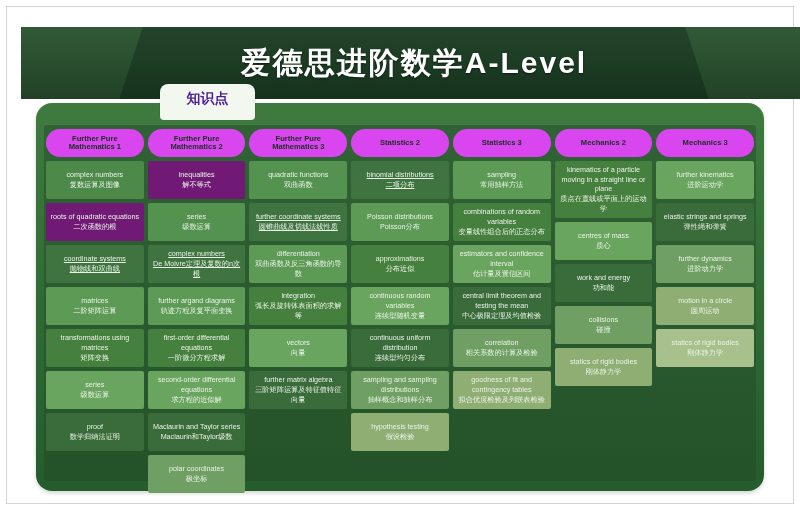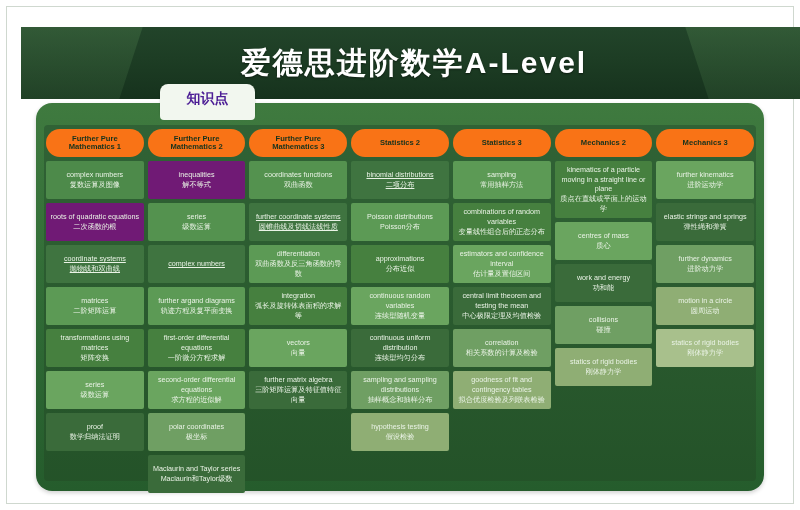--- a/index.html
+++ b/index.html
@@ -63,21 +63,21 @@
     background:#f2f7ef;border-radius:0 0 4px 4px;
   }
 
   
   .grid{
     position:absolute;left:46px;top:129px;width:708px;
     display:flex;gap:4px;
   }
   .col{flex:1 1 0;display:flex;flex-direction:column;gap:4px;min-width:0;}
   .col-head{
-    height:28px;background:#f97316;border-radius:14px;
+    height:28px;background:#d946ef;border-radius:14px;
     display:flex;align-items:center;justify-content:center;
     text-align:center;line-height:1.05;
     font-size:7.6px;font-weight:bold;color:#16321d;padding:0 18px;
   }
   .cell{
     border-radius:2px;
     padding:4px 3px;
     text-align:center;
     color:#eaf3e6;
     font-size:7.2px;
@@ -157,46 +157,47 @@
         <div class="cell t2">
           <span class="en">inequalities</span>
           <span class="zh">解不等式</span>
         </div>
         <div class="cell t3">
           <span class="en">series</span>
           <span class="zh">级数运算</span>
         </div>
         <div class="cell t4">
           <span class="en">complex numbers</span>
+          <span class="zh">De Moivre定理及复数的n次根</span>
         </div>
         <div class="cell t5">
           <span class="en">further argand diagrams</span>
           <span class="zh">轨迹方程及复平面变换</span>
         </div>
         <div class="cell t6">
           <span class="en">first-order differential equations</span>
           <span class="zh">一阶微分方程求解</span>
         </div>
         <div class="cell t7">
           <span class="en">second-order differential equations</span>
           <span class="zh">求方程的近似解</span>
         </div>
+        <div class="cell t8">
+          <span class="en">Maclaurin and Taylor series</span>
+          <span class="zh">Maclaurin和Taylor级数</span>
+        </div>
         <div class="cell t9">
           <span class="en">polar coordinates</span>
           <span class="zh">极坐标</span>
         </div>
-        <div class="cell t8">
-          <span class="en">Maclaurin and Taylor series</span>
-          <span class="zh">Maclaurin和Taylor级数</span>
-        </div>
       </div>
       <div class="col">
         <div class="col-head">Further Pure Mathematics 3</div>
         <div class="cell t3">
-          <span class="en">coordinates functions</span>
+          <span class="en">quadratic functions</span>
           <span class="zh">双曲函数</span>
         </div>
         <div class="cell t4">
           <span class="en">further coordinate systems</span>
           <span class="zh">圆锥曲线及切线法线性质</span>
         </div>
         <div class="cell t5">
           <span class="en">differentiation</span>
           <span class="zh">双曲函数及反三角函数的导数</span>
         </div>

